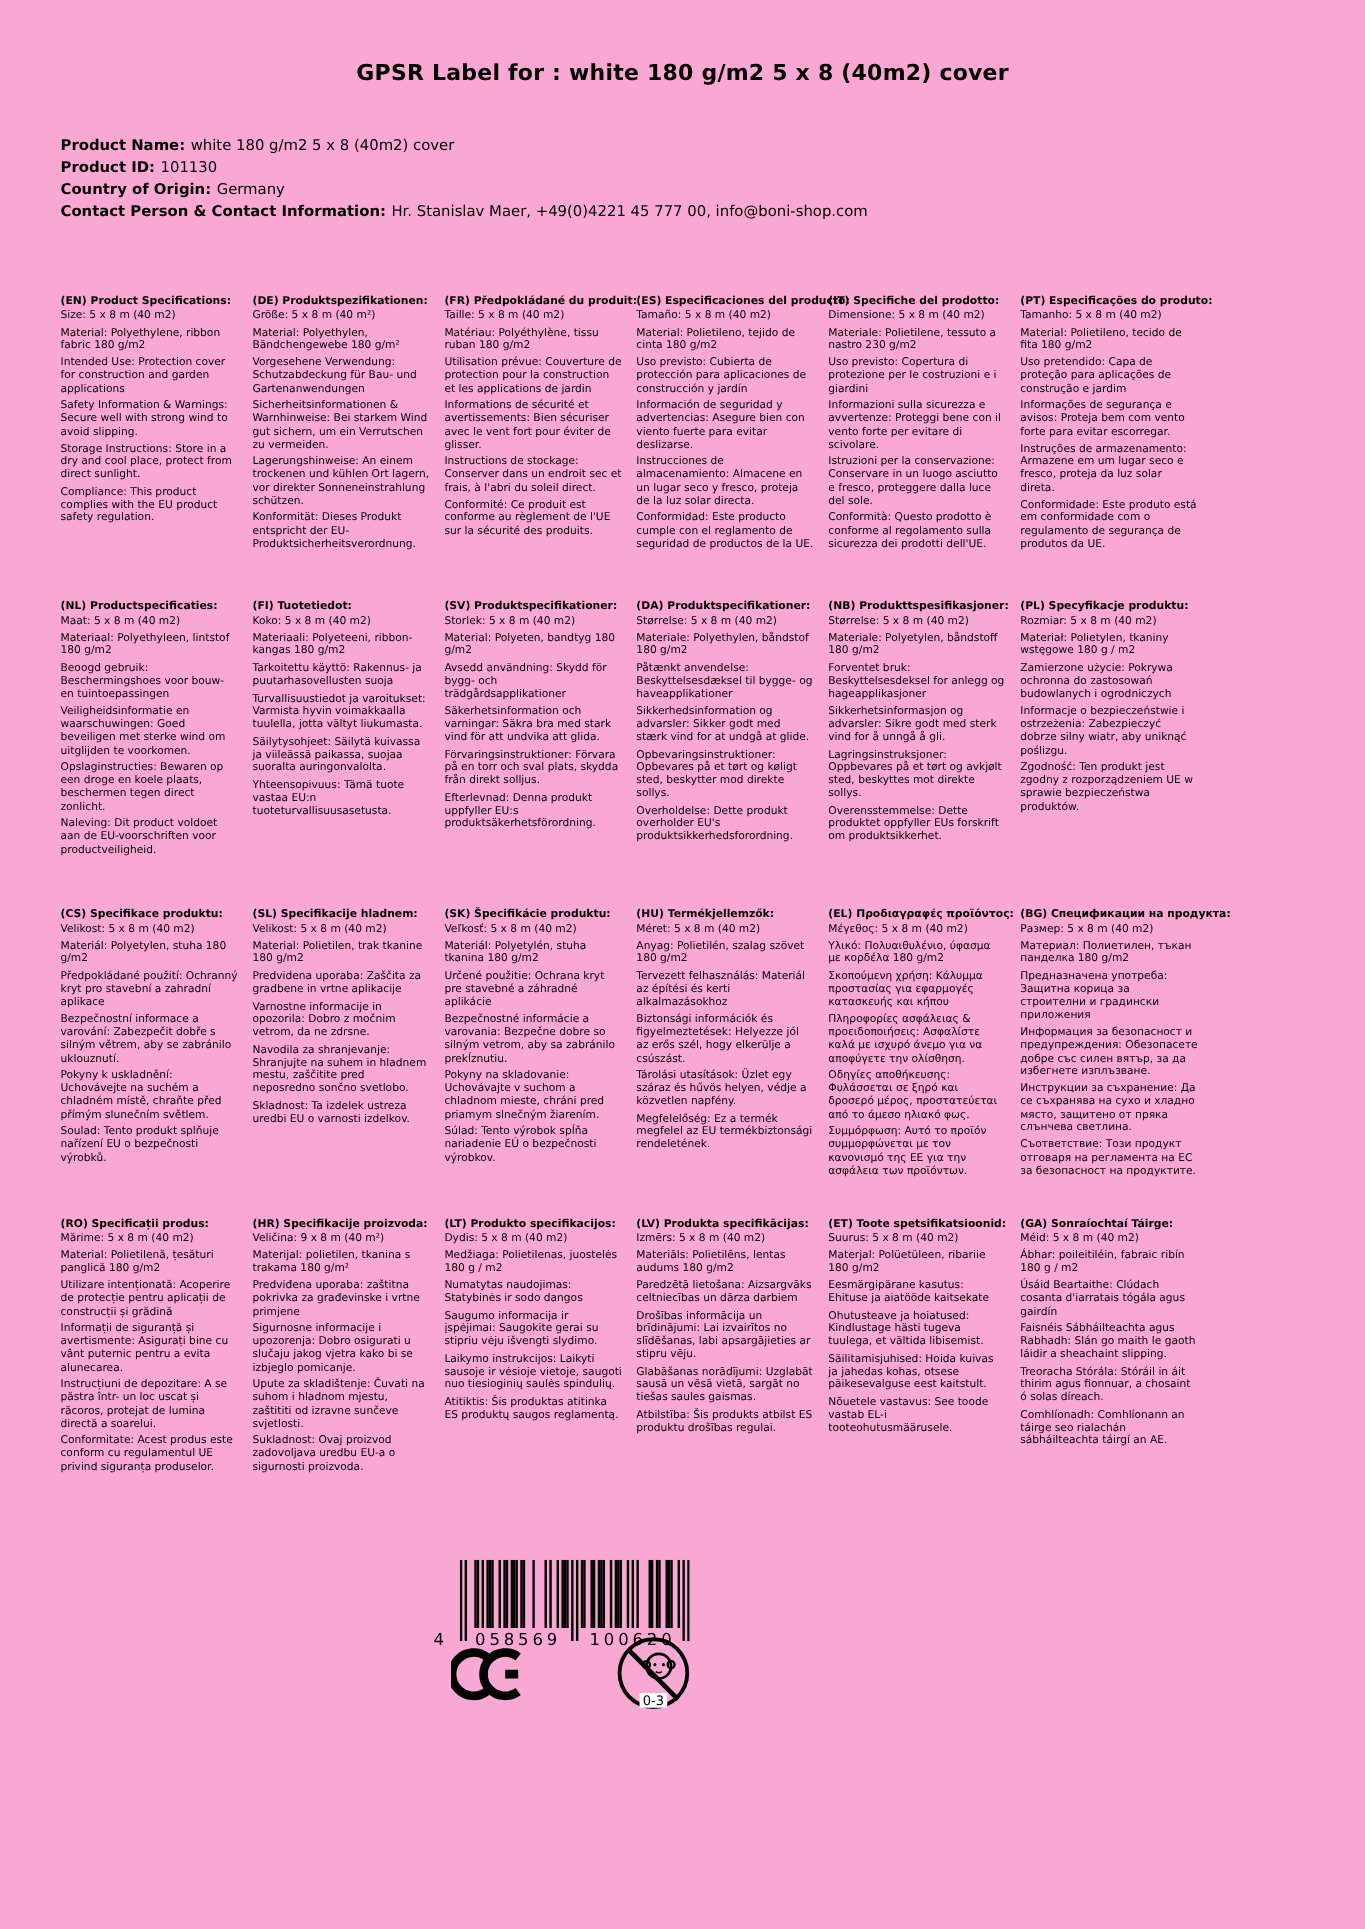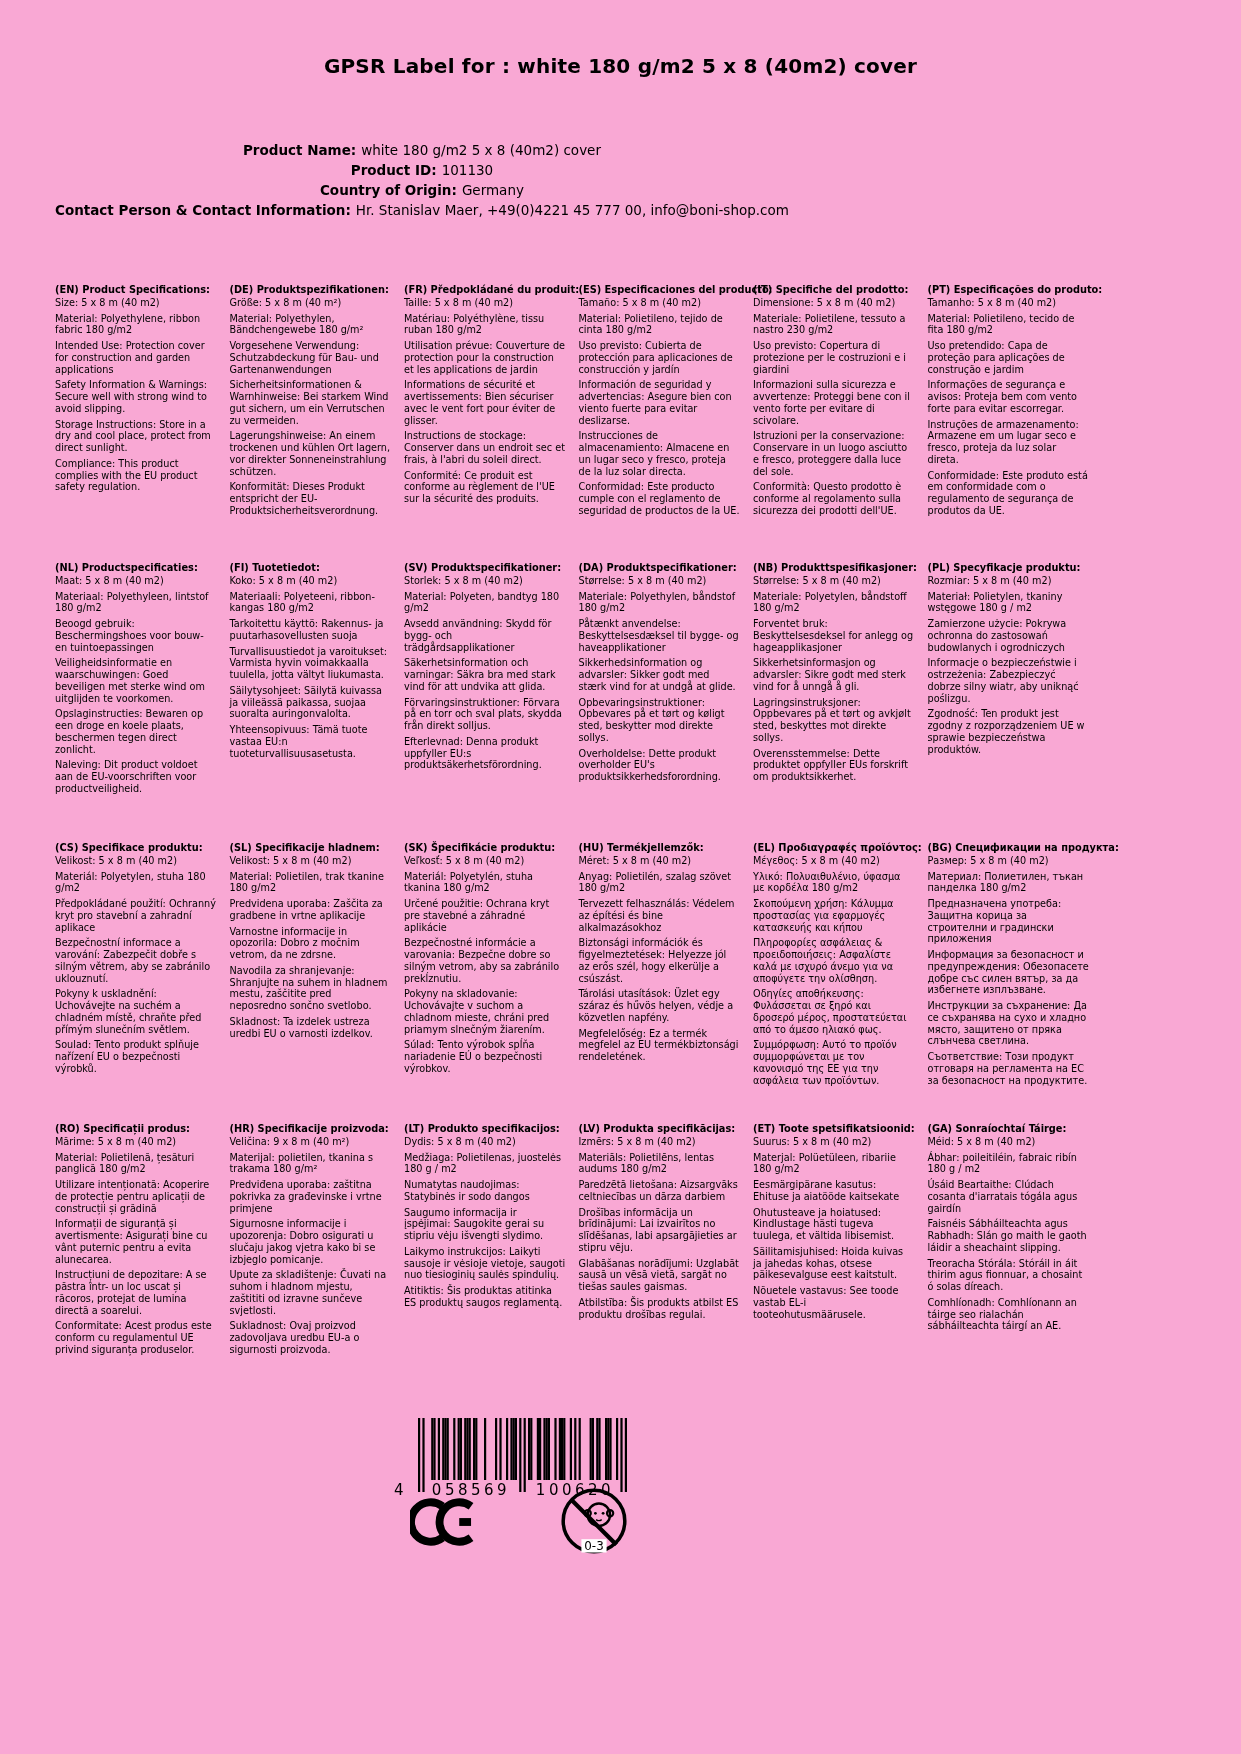--- a/index.html
+++ b/index.html
@@ -4,26 +4,26 @@
 <style>
   html,body { margin:0; padding:0; background:#ffffff; }
   .page {
     position:relative; width:1241px; height:1754px; background:#f9a8d4;
     font-family:"DejaVu Sans","Liberation Sans",sans-serif; color:#000; overflow:hidden;
   }
   .title {
     position:absolute; top:54px; left:0; width:100%;
     text-align:center; font-size:20px; font-weight:bold; letter-spacing:0.2px;
   }
-  .info { position:absolute; left:55px; top:140px; font-size:13.5px; line-height:20px;text-align:center; }
+  .info { position:absolute; left:55px; top:122px; font-size:13.5px; line-height:20px; }
   .info-row b { font-weight:bold; }
   .info-row span { margin-left:5px; }
 
   .grid {
-    position:absolute; left:55px; top:284px; width:1140px;
+    position:absolute; left:55px; top:268px; width:1140px;
     display:grid; grid-template-columns:repeat(6,174.5px);
     grid-template-rows:278px 280px 281px auto; grid-auto-flow:row;
   }
   .block { font-size:9.7px; line-height:11.7px; padding-right:13px; box-sizing:border-box; }
   .block h3 { font-size:9.8px; font-weight:bold; margin:0 0 1px 0; white-space:nowrap; overflow:visible; }
   .block p { margin:0 0 4.2px 0; overflow-wrap:break-word; }
 
   .barcode-wrap { position:absolute; left:388px; top:1418px; width:260px; height:100px; }
   .barcode-wrap svg { position:absolute; left:30px; top:0; }
   .bc-digit { position:absolute; font-size:15px; letter-spacing:3.5px; top:63px; white-space:nowrap; }
@@ -180,21 +180,21 @@
         <p>Materiál: Polyetylén, stuha tkanina 180 g/m2</p>
         <p>Určené použitie: Ochrana kryt pre stavebné a záhradné aplikácie</p>
         <p>Bezpečnostné informácie a varovania: Bezpečne dobre so silným vetrom, aby sa zabránilo prekĺznutiu.</p>
         <p>Pokyny na skladovanie: Uchovávajte v suchom a chladnom mieste, chráni pred priamym slnečným žiarením.</p>
         <p>Súlad: Tento výrobok spĺňa nariadenie EÚ o bezpečnosti výrobkov.</p>
       </div>
       <div class="block">
       <h3>(HU) Termékjellemzők:</h3>
     <p>Méret: 5 x 8 m (40 m2)</p>
         <p>Anyag: Polietilén, szalag szövet 180 g/m2</p>
-        <p>Tervezett felhasználás: Védelem az építési és bine alkalmazásokhoz</p>
+        <p>Tervezett felhasználás: Materiál az építési és kerti alkalmazásokhoz</p>
         <p>Biztonsági információk és figyelmeztetések: Helyezze jól az erős szél, hogy elkerülje a csúszást.</p>
         <p>Tárolási utasítások: Üzlet egy száraz és hűvös helyen, védje a közvetlen napfény.</p>
         <p>Megfelelőség: Ez a termék megfelel az EU termékbiztonsági rendeletének.</p>
       </div>
       <div class="block">
       <h3>(EL) Προδιαγραφές προϊόντος:</h3>
     <p>Μέγεθος: 5 x 8 m (40 m2)</p>
         <p>Υλικό: Πολυαιθυλένιο, ύφασμα με κορδέλα 180 g/m2</p>
         <p>Σκοπούμενη χρήση: Κάλυμμα προστασίας για εφαρμογές κατασκευής και κήπου</p>
         <p>Πληροφορίες ασφάλειας &amp; προειδοποιήσεις: Ασφαλίστε καλά με ισχυρό άνεμο για να αποφύγετε την ολίσθηση.</p>

